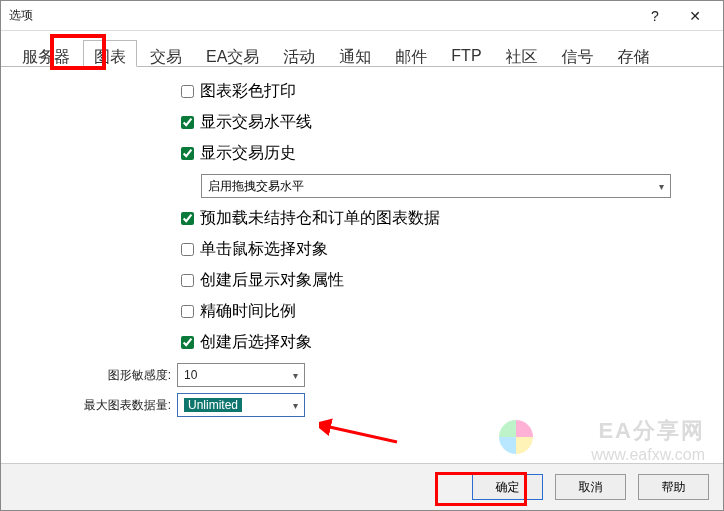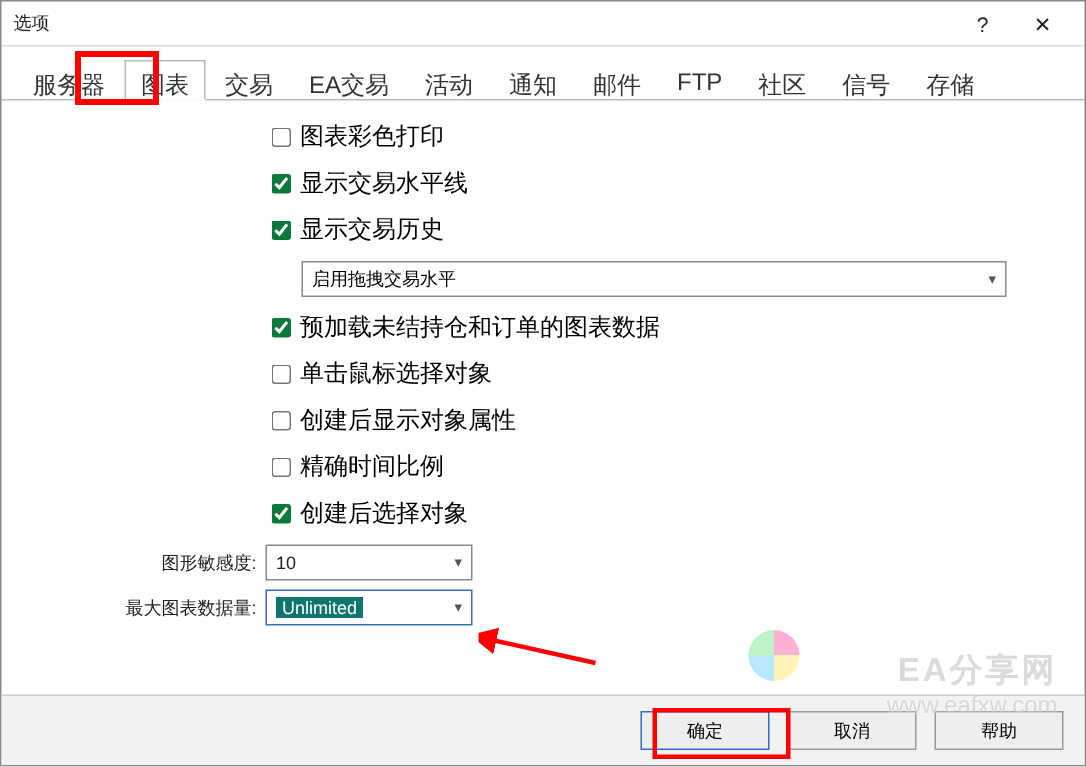--- a/index.html
+++ b/index.html
@@ -28,36 +28,36 @@
   .row { display: flex; align-items: center; margin: 6px 0; font-size: 12px; color: #222; }
   .row .lbl { width: 140px; text-align: right; margin-right: 6px; }
   .cb { width: 13px; height: 13px; margin-right: 6px; accent-color: #0a7a3a; }
   .cb-row { margin-left: 146px; display: flex; align-items: center; margin-bottom: 10px; }
   .combo {
     height: 24px; border: 1px solid #888; font-size: 12px; padding: 2px 6px;
     background: #fff; display: flex; align-items: center; justify-content: space-between;
   }
   .combo .chev { font-size: 10px; color: #555; margin-left: 8px; }
   .combo.wide { width: 470px; margin-left: 170px; }
-  .combo.small { width: 138px; }
+  .combo.small { width: 128px; }
   .combo.sel { border: 1px solid #3a6fb7; }
   .combo.sel .val { background: #0f766e; color: #fff; padding: 0 4px; }
   .footer {
     border-top: 1px solid #ccc; padding: 10px 14px; display: flex; justify-content: flex-end; gap: 12px;
     background: #f2f2f2;
   }
   .btn {
-    width: 86px; height: 26px; border: 1px solid #999; background: #eee;
+    width: 71px; height: 26px; border: 1px solid #999; background: #eee;
     font-size: 12px; display: flex; align-items: center; justify-content: center; cursor: pointer;
   }
   .btn.def { border: 1px solid #2b6cd3; }
   .hl2 { position: absolute; border: 3px solid #f00; pointer-events:none; }
   .arrow { position: absolute; pointer-events:none; }
   .watermark {
-    position: absolute; right: 18px; bottom: 30px; text-align: right;
+    position: absolute; right: 18px; bottom: 46px; text-align: right;
     pointer-events: none; opacity: 0.7;
   }
   .wm1 { font-size: 22px; font-weight: bold; color: #ccc; letter-spacing: 2px; text-shadow: 0 0 2px #fff; }
   .wm2 { font-size: 16px; color: #ccc; text-shadow: 0 0 2px #fff; }
   .wm-logo { position:absolute; right:190px; bottom:56px; width:34px; height:34px; border-radius:17px;
     background: conic-gradient(#f28 0 90deg,#fd3 90deg 180deg,#3bf 180deg 270deg,#4d6 270deg 360deg); opacity:0.35; pointer-events:none;}
 </style>
 </head>
 <body>
 

